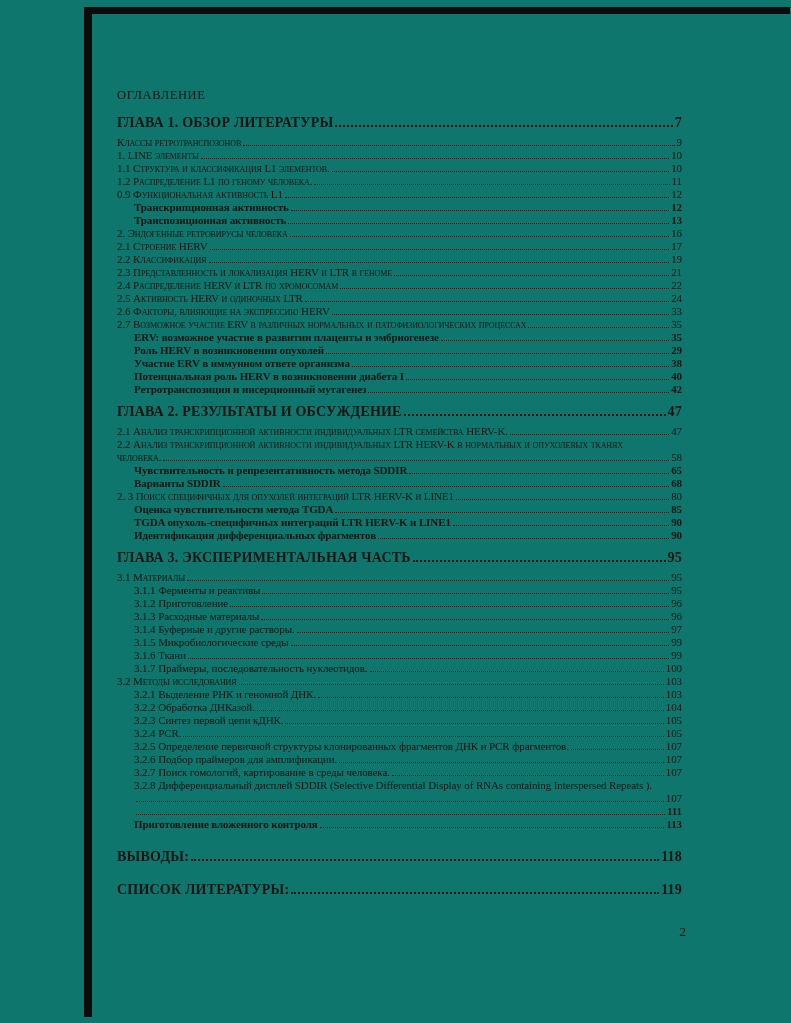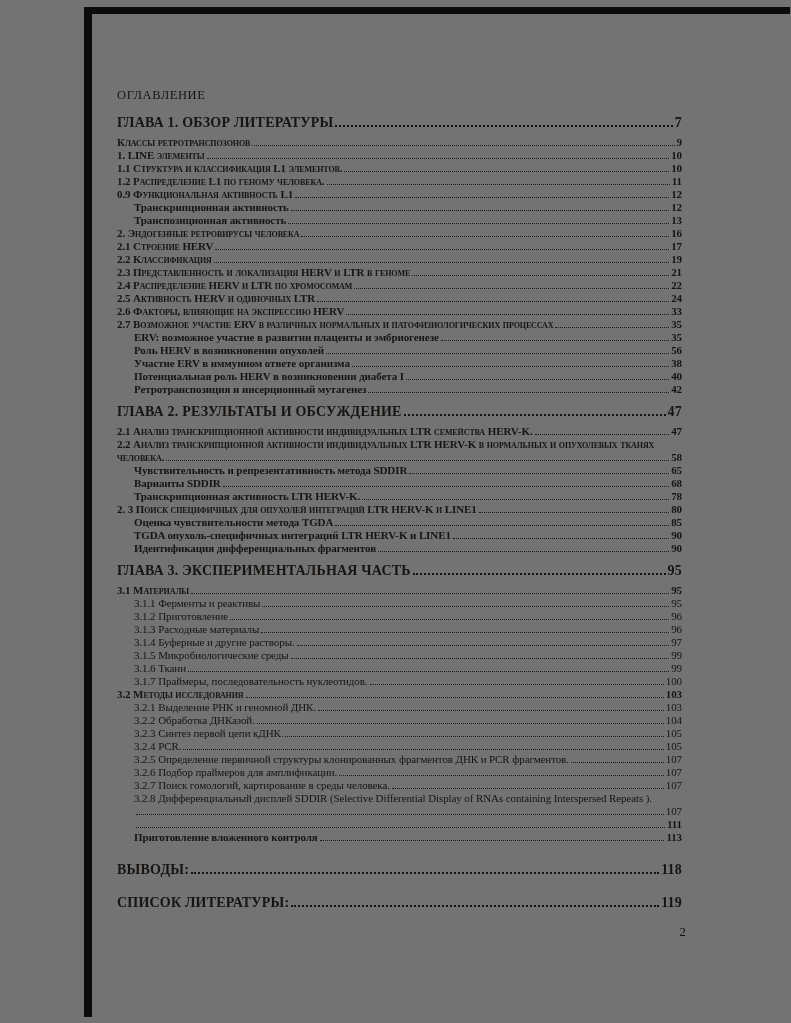--- a/index.html
+++ b/index.html
@@ -1,21 +1,21 @@
 <!DOCTYPE html>
 <html><head>
 <meta charset="utf-8">
 <style>
   * { box-sizing: border-box; }
   html, body { margin: 0; padding: 0; background: #e8e8e6; }
   .page {
     position: relative;
     width: 791px;
     height: 1023px;
-    background: #737373;
+    background: #0f766e;
     font-family: "Liberation Serif", "DejaVu Serif", serif;
     color: #171411;
     overflow: hidden;
   }
   
   .scan-top {
     position: absolute; left: 84px; top: 7px;
     width: 706px; height: 7px; background: #0b0b0b;
   }
   .scan-left {
@@ -54,21 +54,21 @@
     font-weight: bold;
     font-size: 14px;
     line-height: 15px;
     letter-spacing: 0.2px;
     margin: 8px 0 6px 0;
   }
   .row-chapter .toc-leader {
     border-bottom: 2px dotted #111;
     margin-bottom: 3px;
   }
-  .row-section { font-variant: small-caps; font-weight: bold; }
+  .row-section { font-variant: small-caps; }
   .row-sub-bold { padding-left: 17px; font-weight: bold; }
   .row-sub { padding-left: 17px; }
   .row-spaced { margin-top: 18px; }
   .no-leader .toc-leader {
     visibility: hidden;
     flex: 0 0 0px;
     min-width: 0;
     margin: 0;
   }
   .page-num {
@@ -170,21 +170,21 @@
     <span class="toc-page">35</span>
   </div>
         <div class="toc-row row-sub-bold">
     <span class="toc-text">ERV: возможное участие в развитии плаценты и эмбриогенезе</span>
     <span class="toc-leader"></span>
     <span class="toc-page">35</span>
   </div>
         <div class="toc-row row-sub-bold">
     <span class="toc-text">Роль HERV в возникновении опухолей</span>
     <span class="toc-leader"></span>
-    <span class="toc-page">56</span>
+    <span class="toc-page">29</span>
   </div>
         <div class="toc-row row-sub-bold">
     <span class="toc-text">Участие ERV в иммунном ответе организма</span>
     <span class="toc-leader"></span>
     <span class="toc-page">38</span>
   </div>
         <div class="toc-row row-sub-bold">
     <span class="toc-text">Потенциальная роль HERV в возникновении диабета I</span>
     <span class="toc-leader"></span>
     <span class="toc-page">40</span>
@@ -216,25 +216,20 @@
   </div>
         <div class="toc-row row-sub-bold">
     <span class="toc-text">Чувствительность и репрезентативность метода SDDIR</span>
     <span class="toc-leader"></span>
     <span class="toc-page">65</span>
   </div>
         <div class="toc-row row-sub-bold">
     <span class="toc-text">Варианты SDDIR</span>
     <span class="toc-leader"></span>
     <span class="toc-page">68</span>
-  </div>
-        <div class="toc-row row-sub-bold">
-    <span class="toc-text">Транскрипционная активность LTR HERV-K.</span>
-    <span class="toc-leader"></span>
-    <span class="toc-page">78</span>
   </div>
         <div class="toc-row row-section">
     <span class="toc-text">2. 3 Поиск специфичных для опухолей интеграций LTR HERV-K и LINE1</span>
     <span class="toc-leader"></span>
     <span class="toc-page">80</span>
   </div>
         <div class="toc-row row-sub-bold">
     <span class="toc-text">Оценка чувствительности метода TGDA</span>
     <span class="toc-leader"></span>
     <span class="toc-page">85</span>

